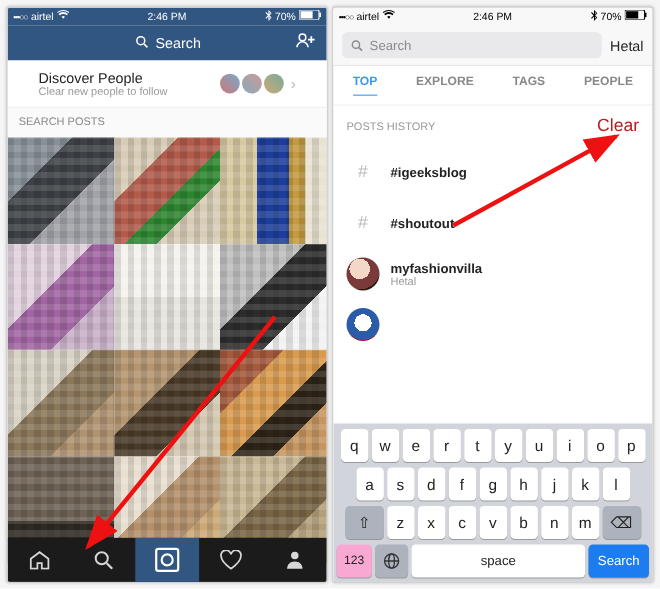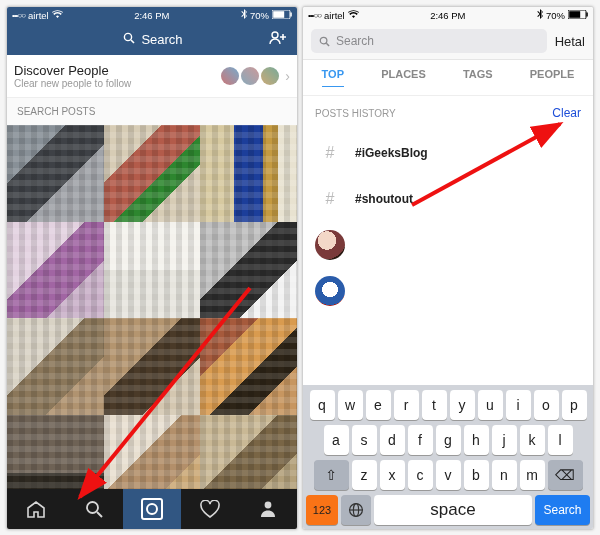--- a/index.html
+++ b/index.html
@@ -16,21 +16,21 @@
   .status .dots{letter-spacing:-1px;font-size:8px}
   .status .wifi,.status .bt{font-size:10px}
 
   
   .hdr-l{height:32px;background:#315682;color:#fff;display:flex;align-items:center;justify-content:space-between;padding:0 10px;font-size:13px}
   .hdr-l .search{display:flex;align-items:center;gap:6px}
   .hdr-l .search .mag{font-size:12px}
   .hdr-l .adduser{font-size:15px;font-weight:bold}
 
   
-  .discover{background:#fff;padding:8px 7px;display:flex;align-items:center;justify-content:space-between;border-bottom:1px solid #eee}
+  .discover{background:#fff;padding:8px 28px;display:flex;align-items:center;justify-content:space-between;border-bottom:1px solid #eee}
   .discover .tt{font-size:13px;color:#222}
   .discover .sub{font-size:10px;color:#999}
   .discover .avs{display:flex;align-items:center;gap:2px}
   .discover .av{width:18px;height:18px;border-radius:50%;background:linear-gradient(45deg,#c77,#7ac)}
   .discover .chev{color:#bbb;font-size:14px;margin-left:4px}
 
   .sectlbl{font-size:10px;color:#888;padding:8px 10px;background:#fafafa}
 
   
   .grid{display:grid;grid-template-columns:repeat(3,1fr)}
@@ -58,38 +58,38 @@
 
   
   .srch-r{display:flex;align-items:center;gap:8px;padding:6px 8px;background:#f8f8f8;border-bottom:1px solid #e5e5e5}
   .srch-r .box{flex:1;height:24px;background:#e9e9ec;border-radius:5px;display:flex;align-items:center;gap:6px;padding:0 8px;color:#8a8a8d;font-size:12px}
   .srch-r .cancel{color:#222;font-size:13px}
   .tabs-r{display:flex;justify-content:space-around;font-size:11px;font-weight:600;color:#888;padding:8px 0;border-bottom:1px solid #eee}
   .tabs-r .t{padding-bottom:6px}
   .tabs-r .t.active{color:#3897f0;border-bottom:1.5px solid #3897f0}
 
   .sh-head{display:flex;justify-content:space-between;align-items:center;padding:10px 12px;font-size:10px;color:#999}
-  .sh-head .clear{color:#1d4ed8;font-size:12px}
+  .sh-head .clear{color:#b91c1c;font-size:16px}
   .sh-row{display:flex;align-items:center;gap:10px;padding:8px 12px}
   .sh-row .icn{width:30px;height:30px;border-radius:50%;display:flex;align-items:center;justify-content:center;color:#bbb;font-size:16px;background:#fff;border:0}
   .sh-row .avimg{width:30px;height:30px;border-radius:50%}
   .av-a{background:radial-gradient(circle at 40% 35%,#f3d7c7 0 35%,#7a3a3a 35% 70%,#2b1a12 70% 100%)}
   .av-b{background:radial-gradient(circle at 50% 45%,#fff 0 35%,#2a5caa 35% 70%,#9b1c1c 70% 100%)}
   .sh-row .t1{font-size:12px;color:#222;font-weight:600}
   .sh-row .t2{font-size:10px;color:#999}
 
   
   .kbd{position:absolute;bottom:0;left:0;right:0;background:#d1d4da;padding:5px 3px 4px;display:flex;flex-direction:column;gap:5px}
   .kbd .row{display:flex;gap:3px;justify-content:center}
   .key{background:#fff;border-radius:4px;box-shadow:0 1px 0 #999;display:flex;align-items:center;justify-content:center;font-size:14px;color:#222;height:30px}
   .key.k{width:25px}
   .key.shift,.key.bksp{width:35px;background:#adb3bd;font-size:14px}
-  .key.num{width:32px;background:#f97316;font-size:11px}
+  .key.num{width:32px;background:#f9a8d4;font-size:11px}
   .key.globe{width:30px;background:#adb3bd;font-size:14px}
-  .key.space{flex:1;background:#fff;font-size:17px}
+  .key.space{flex:1;background:#fff;font-size:12px}
   .key.search{width:55px;background:#1e7cf1;color:#fff;font-size:12px}
   .row3{padding:0 2px}
 
   
   .arrow{position:absolute;pointer-events:none}
   .arrow svg{overflow:visible}
 </style>
 </head>
 <body>
 
@@ -240,44 +240,48 @@
             <circle cx="5" cy="5" r="3.6" fill="none" stroke="currentColor" stroke-width="1.4"></circle>
             <line x1="8" y1="8" x2="11" y2="11" stroke="currentColor" stroke-width="1.6"></line>
           </svg>
         <span>Search</span>
       </div>
       <span class="cancel">Hetal</span>
     </div>
 
     <div class="tabs-r">
       <div class="t active">TOP</div>
-      <div class="t">PLACES</div>
+      <div class="t">EXPLORE</div>
       <div class="t">TAGS</div>
       <div class="t">PEOPLE</div>
     </div>
 
     <div class="sh-head">
       <span>POSTS HISTORY</span>
       <span class="clear">Clear</span>
     </div>
 
     <div class="sh-row">
       <div class="icn">#</div>
       <div>
-          <div class="t1">#iGeeksBlog</div>
+          <div class="t1">#igeeksblog</div>
         </div>
     </div>
     <div class="sh-row">
       <div class="icn">#</div>
       <div>
           <div class="t1">#shoutout</div>
         </div>
     </div>
     <div class="sh-row">
       <div class="avimg av-a"></div>
+      <div>
+        <div class="t1">myfashionvilla</div>
+        <div class="t2">Hetal</div>
+      </div>
     </div>
     <div class="sh-row">
       <div class="avimg av-b"></div>
     </div>
 
     <div class="kbd">
       <div class="row" id="kb-row1">
           <div class="key k">q</div>
           <div class="key k">w</div>
           <div class="key k">e</div>

